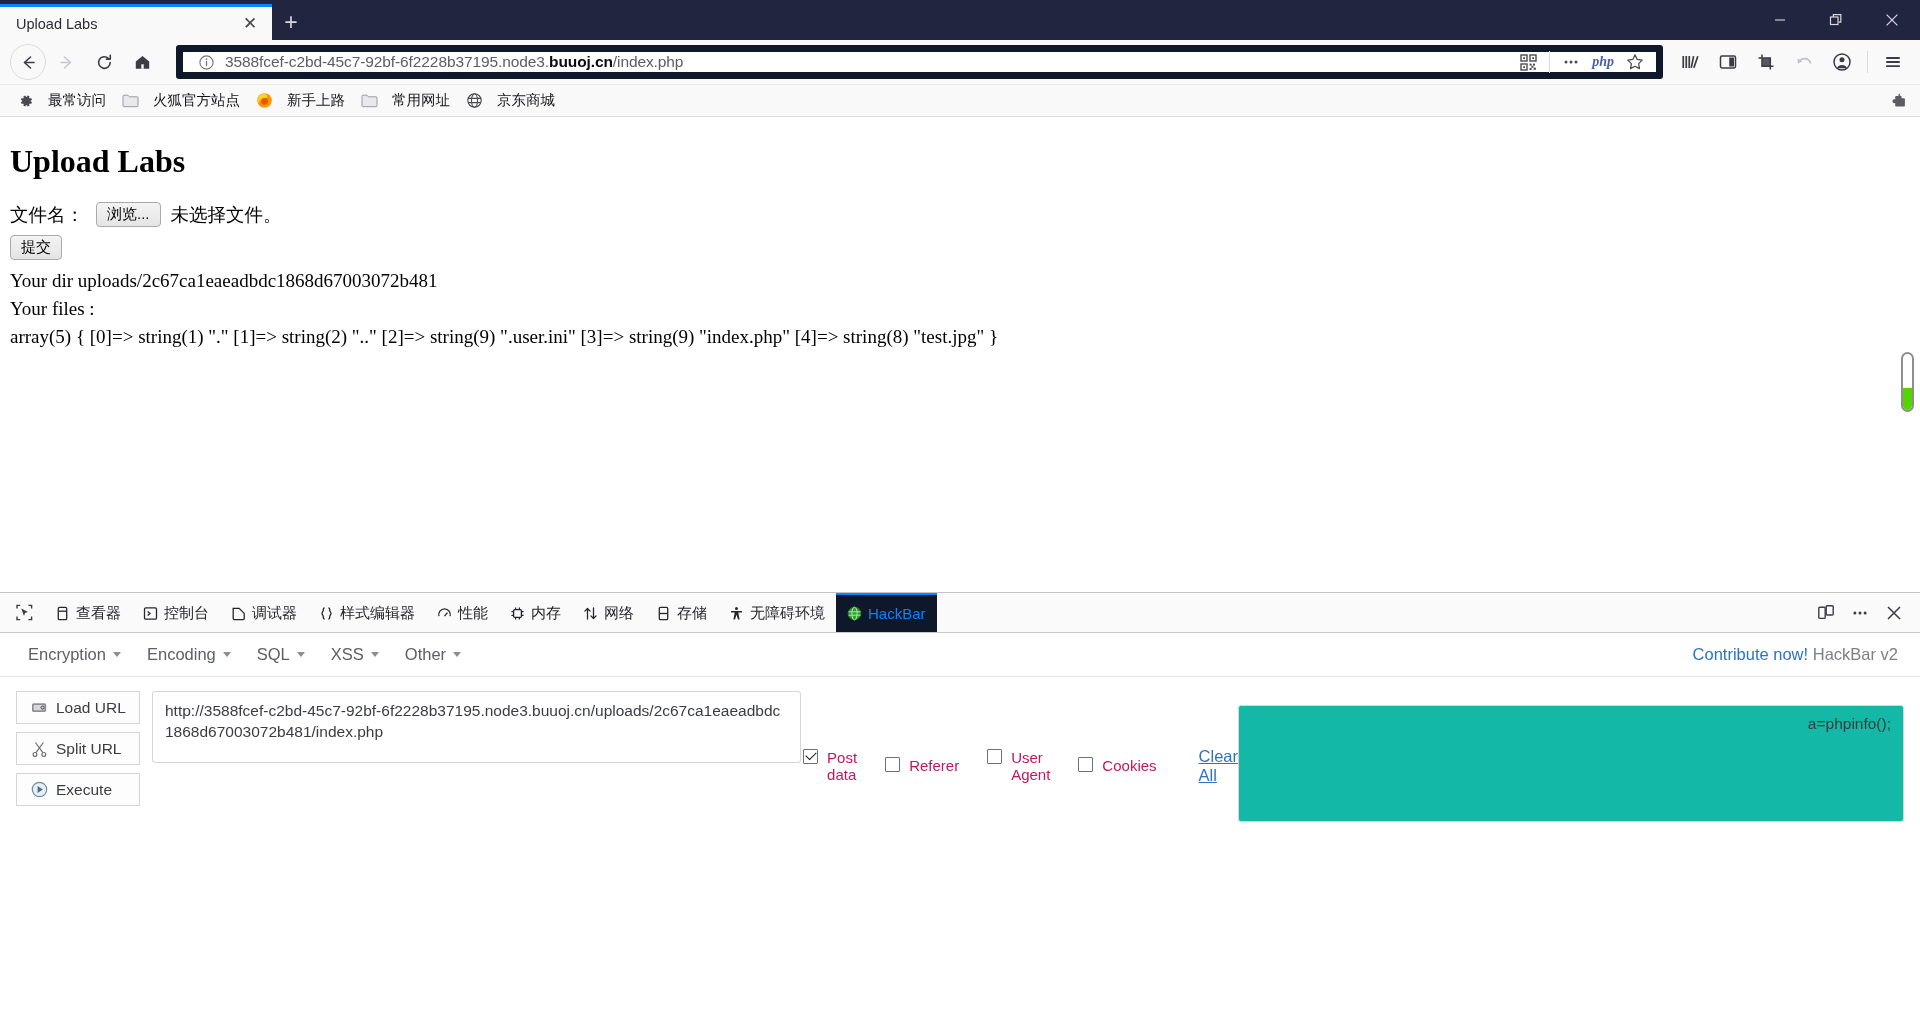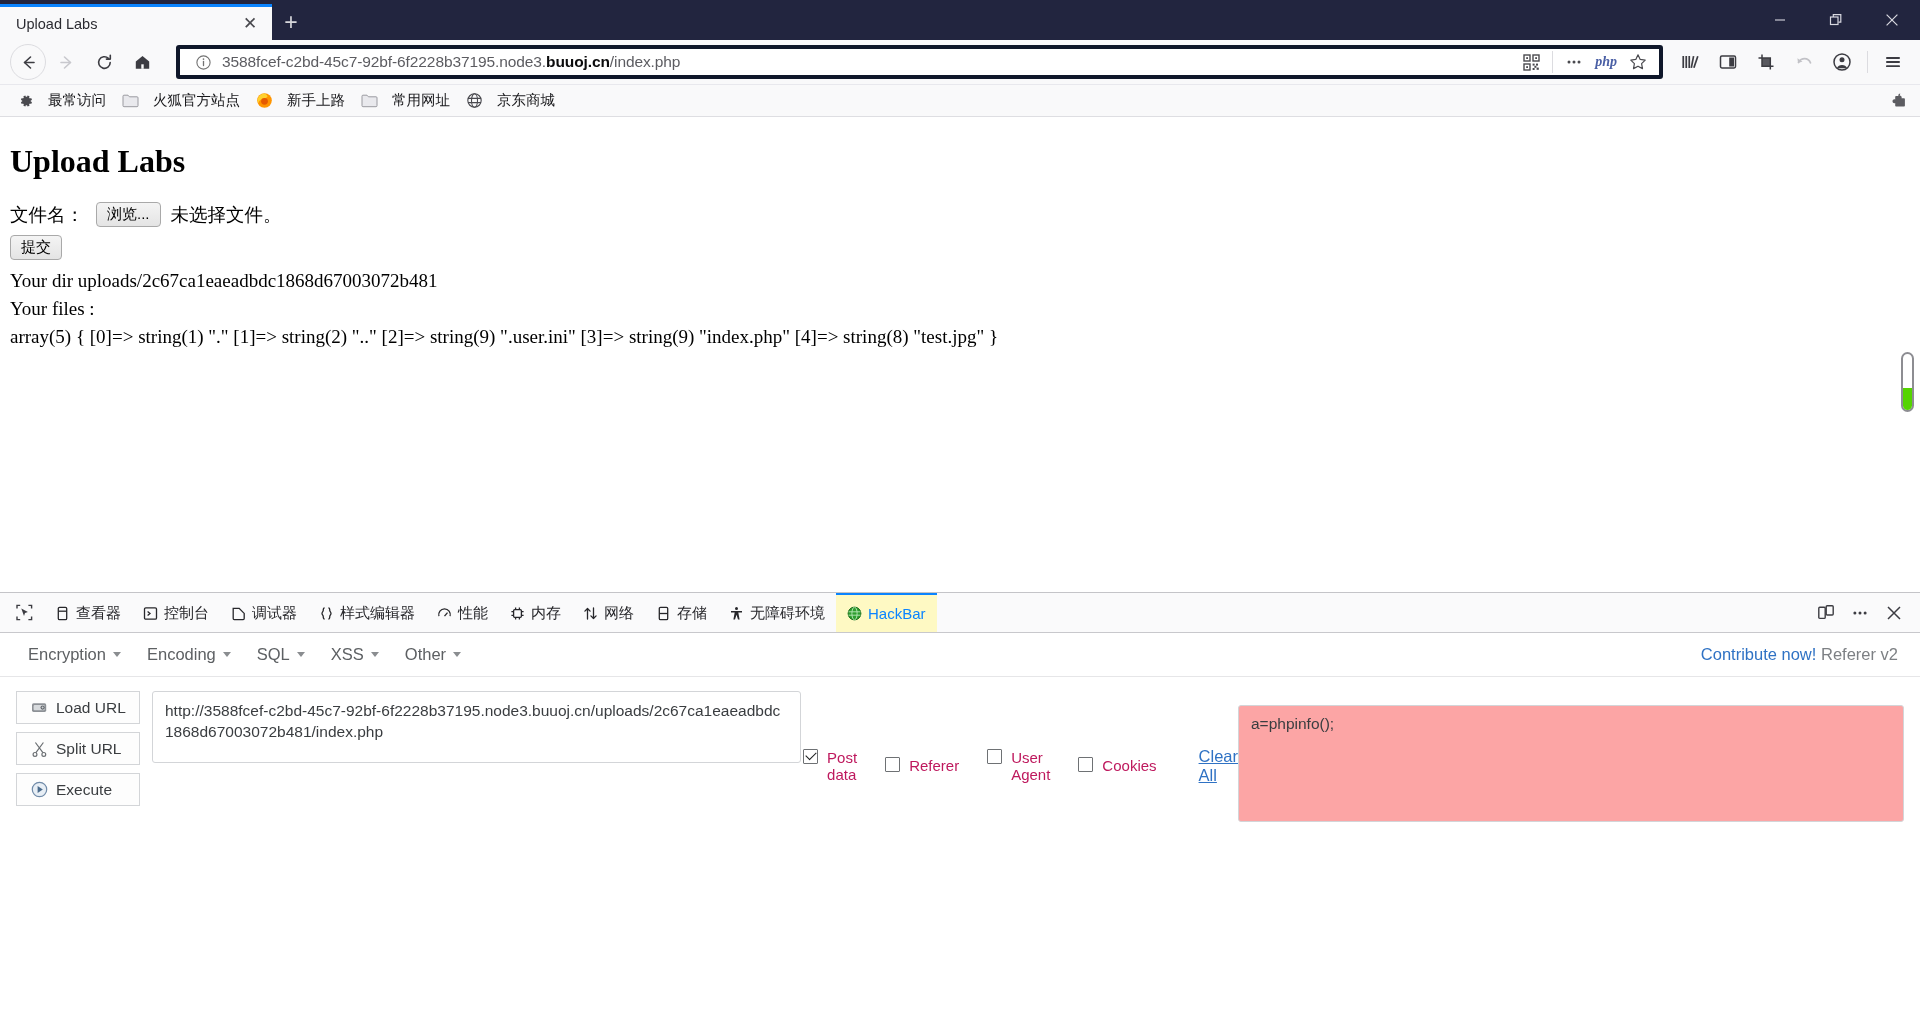--- a/index.html
+++ b/index.html
@@ -83,21 +83,21 @@
     flex: none;
   }
   .navbtn.back { border: 1px solid #dcdce0; }
   .navbtn.disabled { color: #c8c8cd; }
 
   .urlbar {
     flex: 1;
     margin: 0 8px 0 14px;
     height: 34px;
     background: #ffffff;
-    border: 4px solid #0f172a;
+    border: 7px solid #0f172a;
     border-radius: 3px;
     display: flex;
     align-items: center;
     padding: 0 6px 0 12px;
   }
   .url-info {
     width: 22px; height: 22px;
     display: flex; align-items: center; justify-content: center;
     color: #737373;
     flex: none;
@@ -248,21 +248,21 @@
     gap: 6px;
     padding: 0 11px;
     font-size: 15px;
     color: #27272b;
     white-space: nowrap;
     border-top: 2px solid transparent;
   }
   .dt-tab.active {
     color: #0a84ff;
     border-top: 2px solid #0a84ff;
-    background: #fef9c3;
+    background: #0f172a;
   }
   .dt-tabs-right {
     margin-left: auto;
     display: flex;
     align-items: center;
     gap: 2px;
     padding-right: 10px;
   }
   .dtbtn {
     width: 32px; height: 32px;
@@ -375,25 +375,26 @@
     border-bottom: 1.8px solid #1d1f21;
     transform: rotate(-45deg) translate(1px, -1px);
   }
   .hb-clear { font-size: 16.5px; color: #2f72c4; margin-left: 14px; }
   .hb-post {
     margin-top: 14px;
     width: 882px;
     height: 117px;
     border: 1px solid #d3d5d8;
     border-radius: 3px;
-    background: #fca5a5;
+    background: #14b8a6;
     padding: 9px 12px;
     font-size: 15.5px;
     color: #3a3d40;
     position: relative;
+    text-align: right;
   }
   svg { display: block; }
 </style>
 </head>
 <body>
 
 <div class="titlebar">
   <div class="tab">
     <span class="tab-title">Upload Labs</span>
     <span class="tab-close">✕</span>
@@ -739,21 +740,21 @@
       <div class="hb-mi">
         <span>XSS</span>
         <span class="caret"></span>
       </div>
       <div class="hb-mi">
         <span>Other</span>
         <span class="caret"></span>
       </div>
       <div class="hb-contrib">
         <a href="#">Contribute now!</a>
-        <span>Referer v2</span>
+        <span>HackBar v2</span>
       </div>
     </div>
 
     <div class="hb-body">
       <div class="hb-actions">
         <div class="hb-btn">
           <span>
             <svg width="17" height="15" viewBox="0 0 17 15">
                 <rect x="1" y="3.3" width="14.2" height="8.6" rx="1.6" fill="#8d9196"></rect>
                 <rect x="2.6" y="5" width="11" height="5.2" rx="1" fill="#d7dadd"></rect>

